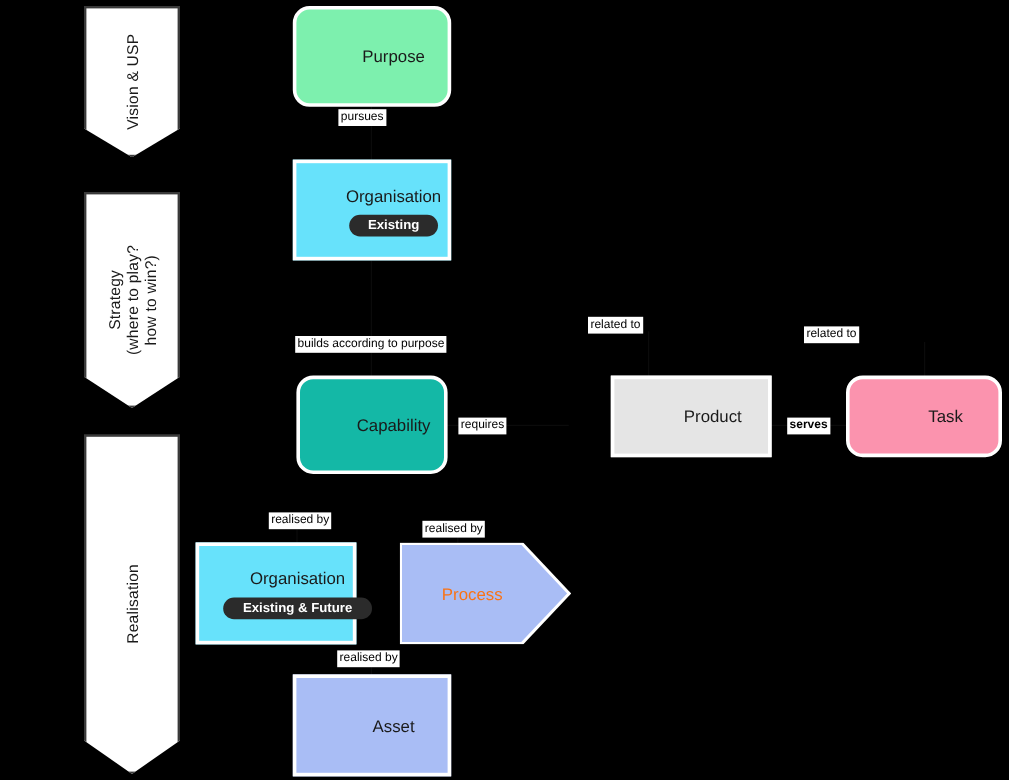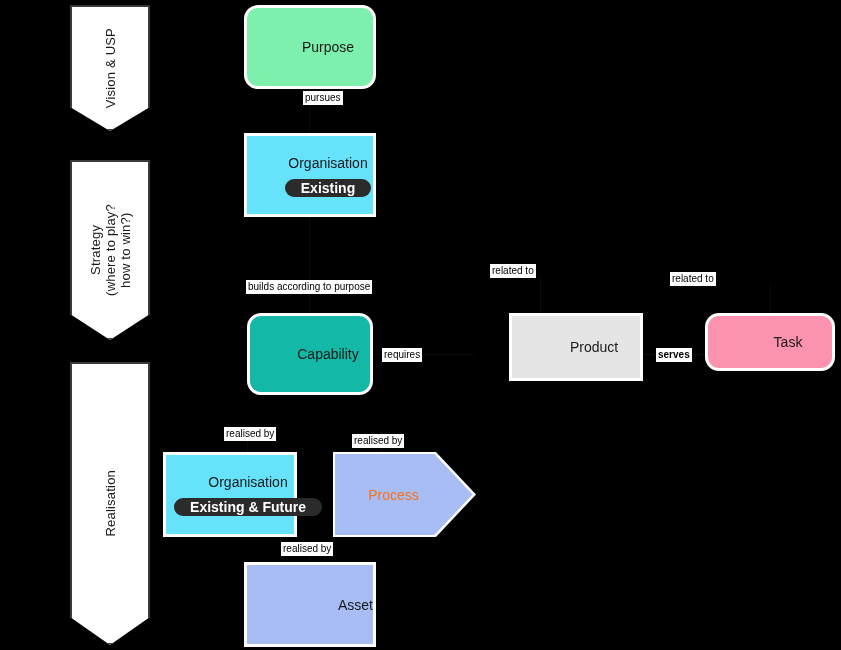--- a/index.html
+++ b/index.html
@@ -54,21 +54,21 @@
     padding-left: 36px;
   }
   .node.rounded { border-radius: 14px; }
   .node-title { line-height: 18px; }
 
   .badge {
     margin-top: 7px;
     background: #2b2b2b;
     color: #ffffff;
     border-radius: 999px;
-    font-size: 14px;
+    font-size: 11px;
     font-weight: bold;
     padding: 3px 16px;
     line-height: 12px;
     white-space: nowrap;
   }
 
   
   .chevron {
     position: absolute;
     display: flex;
@@ -166,41 +166,41 @@
       <div class="node" style="left: 244px; top: 133px; width: 132px; height: 84px; background: rgb(103, 226, 251);">
         <div class="node-title">Organisation</div>
         <div class="badge">Existing</div>
       </div>
       <div class="node rounded" style="left: 247px; top: 313px; width: 126px; height: 82px; background: #14b8a6;">
         <div class="node-title">Capability</div>
       </div>
       <div class="node" style="left: 473px; top: 313px; width: 134px; height: 68px; background: #e5e5e5; margin-left: 36px;">
         <div class="node-title">Product</div>
       </div>
-      <div class="node rounded" style="left: 705px; top: 313px; width: 130px; height: 58px; background: rgb(251, 147, 174);">
+      <div class="node rounded" style="left: 705px; top: 313px; width: 130px; height: 68px; background: rgb(251, 147, 174);">
         <div class="node-title">Task</div>
       </div>
       <div class="node" style="left: 163px; top: 452px; width: 134px; height: 85px; background: rgb(103, 226, 251);">
         <div class="node-title">Organisation</div>
         <div class="badge">Existing &amp; Future</div>
       </div>
-      <div class="node" style="left: 244px; top: 562px; width: 132px; height: 85px; background: rgb(169, 189, 245); align-items: flex-end;">
+      <div class="node" style="left: 244px; top: 562px; width: 132px; height: 85px; background: rgb(169, 189, 245);">
         <div class="node-title">Asset</div>
       </div>
     </div>
 
   <div class="chevron" id="process-node" style="left: 333px; top: 452px; width: 143px; height: 85px;">
     <div class="chev-fill"></div>
     <div class="chev-inner" style="background: rgb(169, 189, 245);"></div>
     <span class="chev-text">Process</span>
   </div>
 
 
   <div id="edge-labels">
-      <div class="edge-label" style="left: 303px; top: 91px; text-align: center;">pursues</div>
+      <div class="edge-label" style="left: 282px; top: 91px; text-align: center;">pursues</div>
       <div class="edge-label" style="left: 246px; top: 280px;">builds according to purpose</div>
       <div class="edge-label" style="left: 382px; top: 348px;">requires</div>
       <div class="edge-label" style="left: 490px; top: 264px;">related to</div>
       <div class="edge-label" style="left: 670px; top: 272px;">related to</div>
       <div class="edge-label" style="left: 656px; top: 348px; font-weight: bold;">serves</div>
       <div class="edge-label" style="left: 224px; top: 427px;">realised by</div>
       <div class="edge-label" style="left: 352px; top: 434px;">realised by</div>
       <div class="edge-label" style="left: 281px; top: 542px;">realised by</div>
     </div>
 

